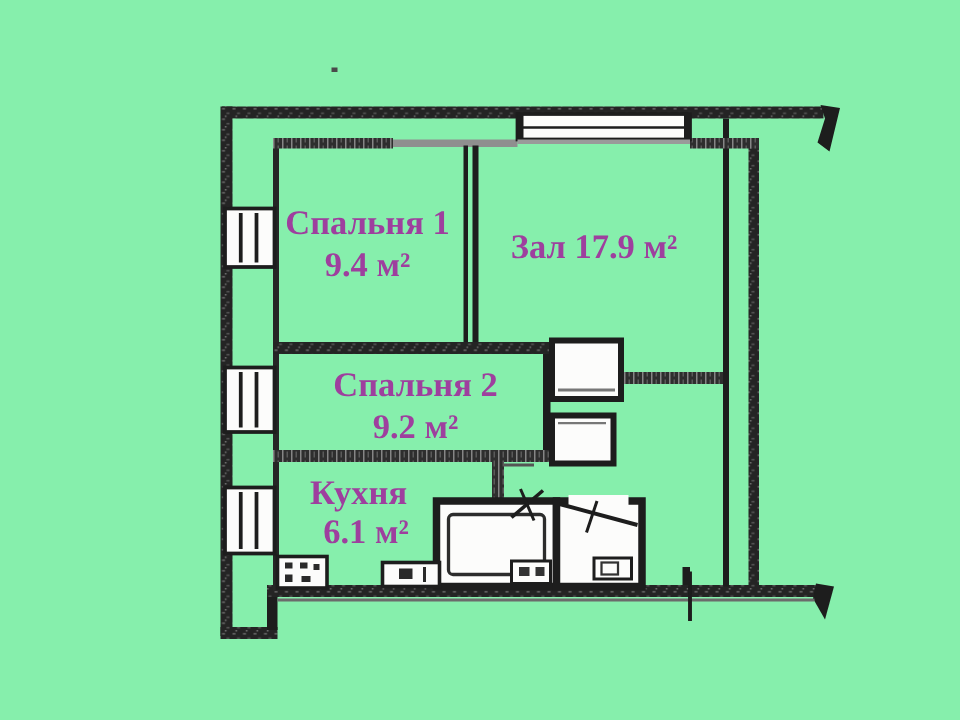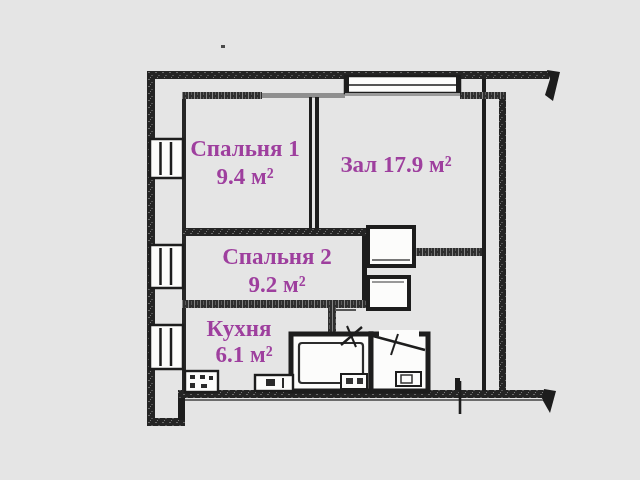--- a/index.html
+++ b/index.html
@@ -12,21 +12,21 @@
   .room-label{
     font-family:"Liberation Serif","DejaVu Serif",serif;
     font-weight:bold;
     fill:var(--label-color,#9e3f9e);
     text-anchor:middle;
   }
 </style>
 </head>
 <body>
 
-<div class="page" style="background: #e5e5e5;">
+<div class="page" style="background: #86efac;">
 <svg viewBox="0 0 640 480" width="640" height="480" xmlns="http://www.w3.org/2000/svg">
   <defs>
     <pattern id="rough" width="7" height="7" patternUnits="userSpaceOnUse">
       <rect width="7" height="7" fill="#242424"></rect>
       <rect x="1" y="2" width="2" height="1" fill="#6a6a6a"></rect>
       <rect x="4" y="5" width="2" height="1" fill="#565656"></rect>
       <rect x="3" y="0" width="1" height="1" fill="#7a7a7a"></rect>
     </pattern>
     <pattern id="hatch" width="6" height="6" patternUnits="userSpaceOnUse">
       <rect width="6" height="6" fill="#2e2e2e"></rect>

